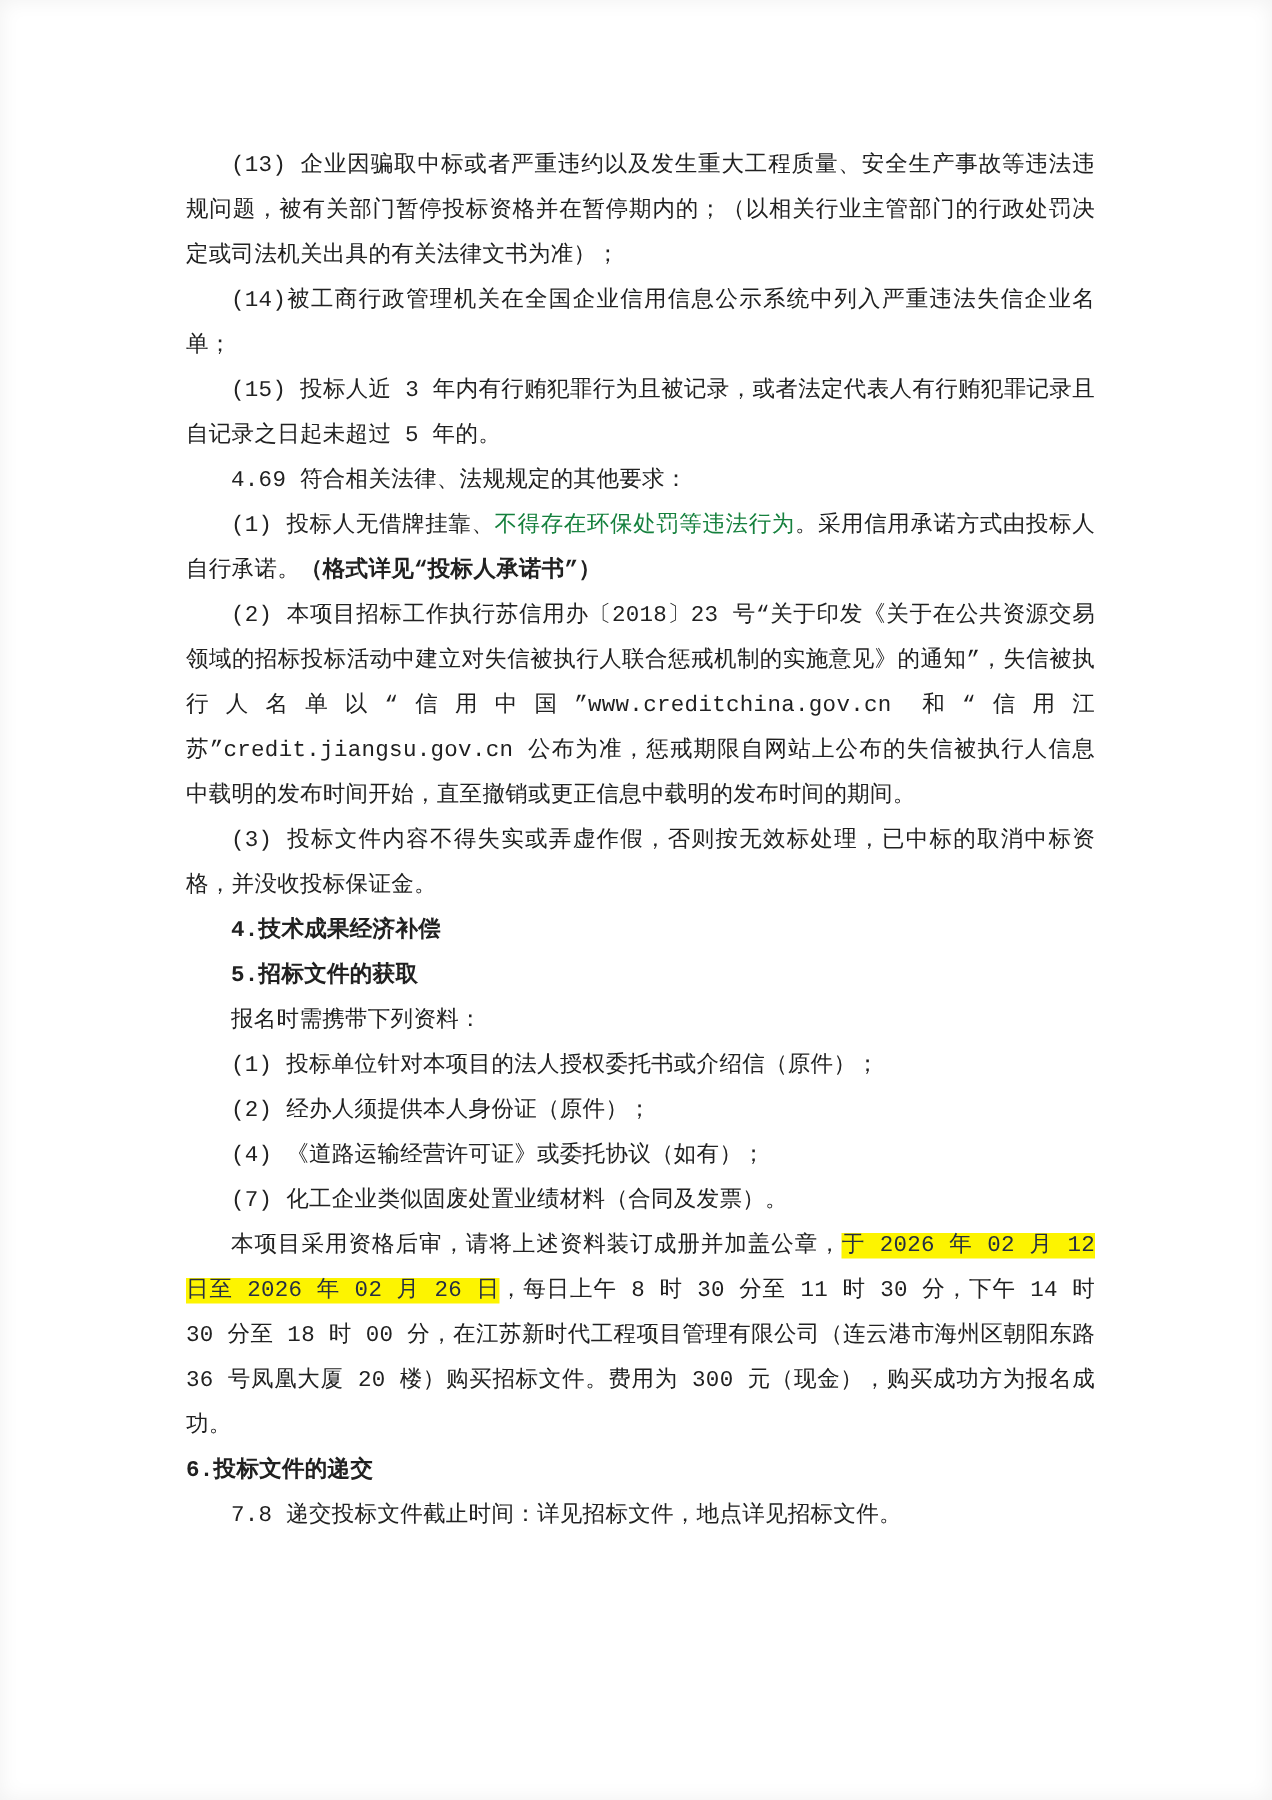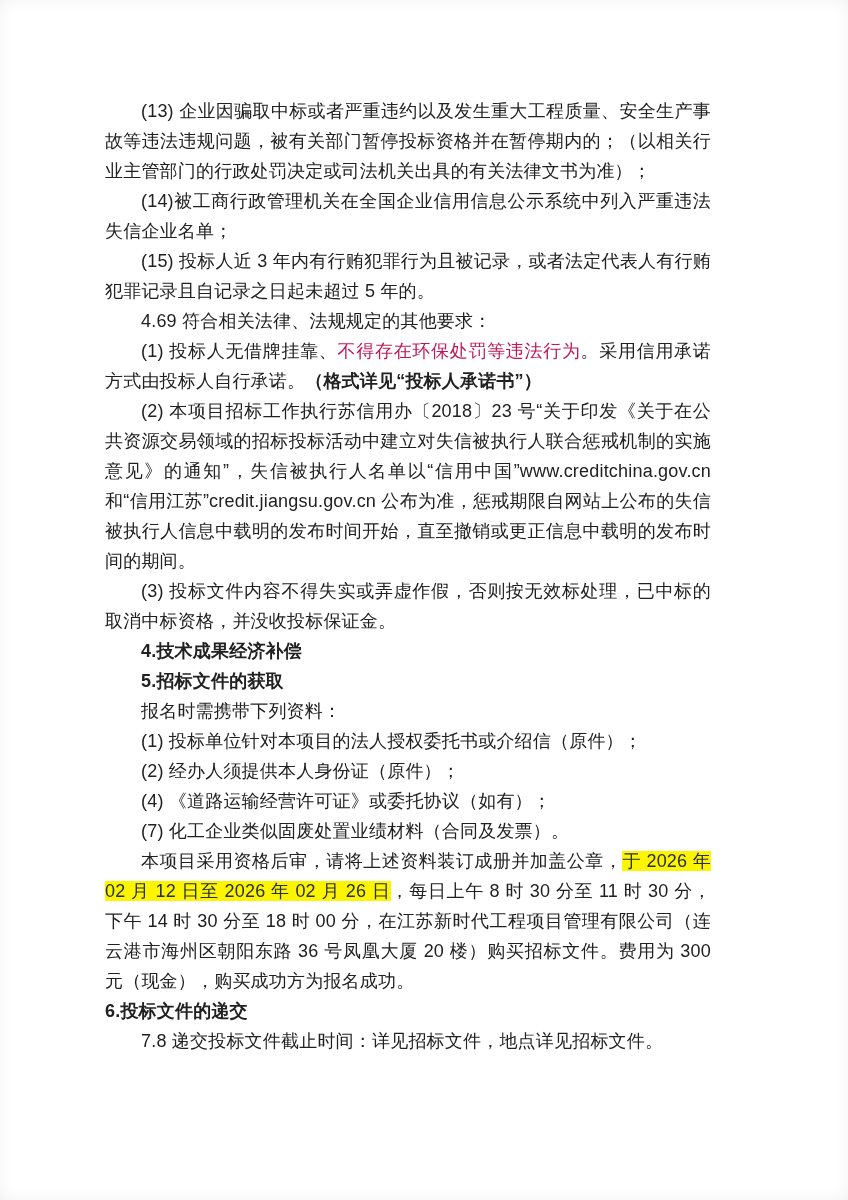--- a/index.html
+++ b/index.html
@@ -11,36 +11,36 @@
     position: relative;
     width: 848px;
     height: 1200px;
     margin: 0 auto;
     background: #ffffff;
     box-shadow: inset 0 0 14px rgba(0,0,0,0.06);
     overflow: hidden;
   }
   .content {
     position: absolute;
-    left: 105px;
+    left: 124px;
     top: 96px;
     width: 606px;
-    font-family: Liberation Sans, sans-serif;
-    font-size: 18px;
+    font-family: Liberation Mono, monospace;
+    font-size: 15px;
     line-height: 30px;
     color: #212121;
     text-align: justify;
     letter-spacing: 0.2px;
   }
   .content p {
     margin: 0;
     padding: 0;
   }
   p.indent { text-indent: 2em; }
-  .seg-red { color: #be185d; }
+  .seg-red { color: #15803d; }
   .seg-bold { font-weight: bold; }
   .seg-bold-underline {
     font-weight: bold;
     text-decoration: underline;
     text-underline-offset: 2px;
   }
   .seg-highlight {
     background: #fdf400;
     color: #252e42;
   }

